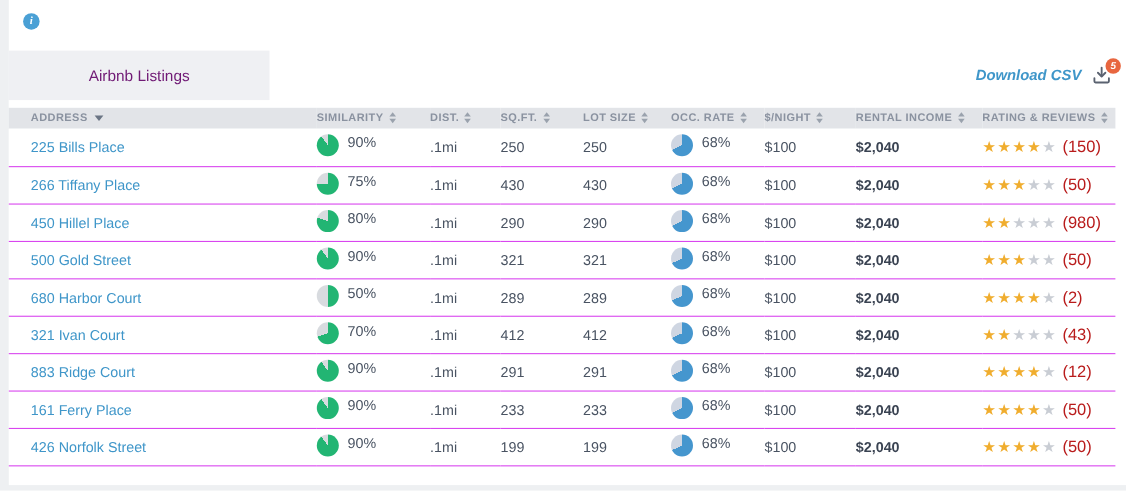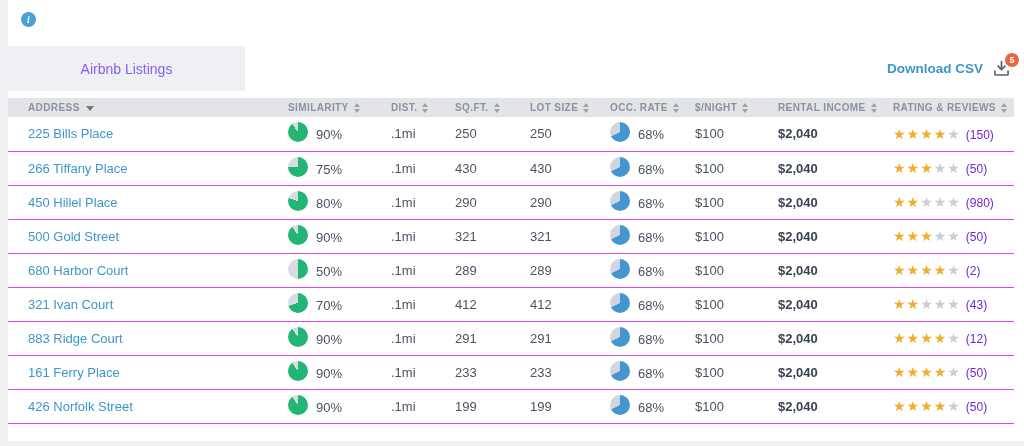--- a/index.html
+++ b/index.html
@@ -20,27 +20,27 @@
     display:inline-flex; align-items:center; justify-content:center;
     width:15px; height:15px; border-radius:50%;
     background:#4aa0d5; color:#ffffff; font-size:10px; font-weight:700;
     font-family:"Liberation Serif", serif; font-style:italic;
     margin-left:7px; margin-top:1px;
   }
   
   .tabbar { height:45px; display:flex; align-items:stretch; position:relative; }
   .tab {
     width:245px; display:flex; align-items:center; justify-content:center;
-    font-size:14px; color:#8b5cf6; background:#eff0f3; cursor:pointer;
+    font-size:14px; color:#701a75; background:#eff0f3; cursor:pointer;
   }
   .tab.active { background:#e3e4ea; font-weight:700; color:#333c4e; width:245px; }
   .tab.inactive { width:237px; }
   .download {
     position:absolute; right:14px; top:0; height:45px;
-    display:flex; align-items:center; cursor:pointer;
+    display:flex; align-items:center; cursor:pointer;font-style:italic;
   }
   .download-label { color:#3f96c9; font-size:13.5px; font-weight:600; }
   .dl-icon-wrap { position:relative; margin-left:10px; width:17px; height:17px; }
   .badge {
     position:absolute; top:-7px; right:-9px;
     min-width:14px; height:14px; border-radius:50%;
     background:#e8663f; color:#fff; font-size:9px; font-weight:700;
     display:flex; align-items:center; justify-content:center;
   }
   .spacer { height:7px; background:#ffffff; }
@@ -48,26 +48,26 @@
   table { border-collapse:collapse; table-layout:fixed; width:1006px; }
   thead tr { background:#e2e4e8; height:19px; }
   th {
     font-size:10px; font-weight:700; color:#8a92a0; letter-spacing:.4px;
     text-align:left; text-transform:uppercase; cursor:pointer; white-space:nowrap;
   }
   tbody tr { height:34px; border-bottom:1px solid #d946ef; background:#fff; }
   td { font-size:13px; color:#495362; vertical-align:middle; white-space:nowrap; }
   .col-address { padding-left:20px; }
   a.addr { color:#3f96c9; text-decoration:none; cursor:pointer; }
-  .piecell { display:inline-flex; align-items:flex-end; gap:8px; }
+  .piecell { display:inline-flex; align-items:flex-start; gap:8px; }
   .pie { width:20px; height:20px; border-radius:50%; display:inline-block; }
   .pct { font-size:13px; color:#495362; }
   .rental-bold { font-weight:700; color:#3a4352; }
   .stars { letter-spacing:1px; font-size:14px; }
-  .rcount { font-size:12px; color:#6d28d9; margin-left:5px; }
+  .rcount { font-size:15px; color:#b91c1c; margin-left:5px; }
   
   .sort-both { display:inline-flex; flex-direction:column; gap:2px; margin-left:5px; vertical-align:middle; }
   .sort-both i { display:block; width:0; height:0; border-left:3.5px solid transparent; border-right:3.5px solid transparent; }
   .sort-both .up { border-bottom:4px solid #9aa2ad; }
   .sort-both .dn { border-top:4px solid #9aa2ad; }
   .sort-desc {
     display:inline-block; width:0; height:0; margin-left:6px;
     border-left:4px solid transparent; border-right:4px solid transparent;
     border-top:5px solid #6b7584; vertical-align:middle;
   }

